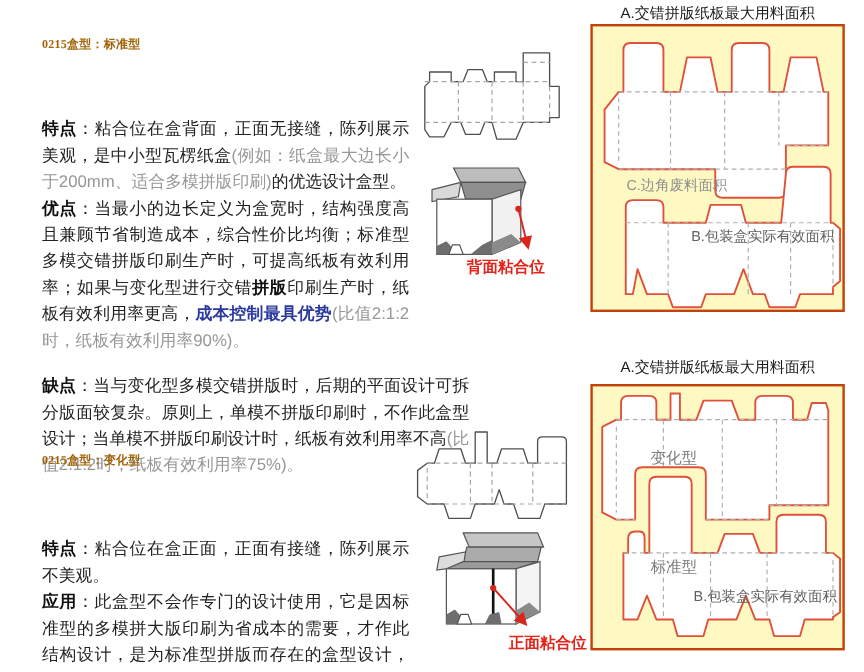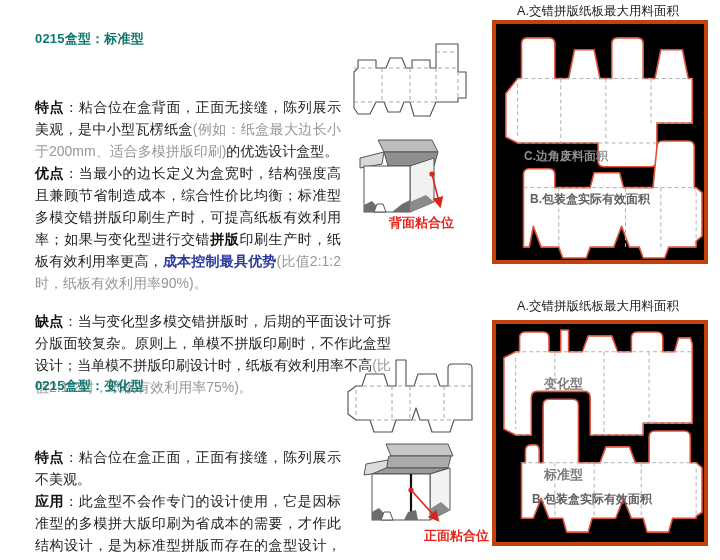--- a/index.html
+++ b/index.html
@@ -2,31 +2,31 @@
 <html><head>
 <meta charset="utf-8">
 <style>
   html,body{margin:0;padding:0;}
   body{
     width:720px;height:560px;position:relative;overflow:hidden;
     background:#ffffff;color:#1d1d1d;
     font-family:"Liberation Sans","DejaVu Sans",sans-serif;
   }
   .abs{position:absolute;}
-  .sec-title{font-size:13px;font-weight:700;color:#0f766e;letter-spacing:.2px;}
+  .sec-title{font-size:10px;font-weight:700;color:#a16207;letter-spacing:.2px;font-family:Liberation Serif, serif;}
   .para{font-size:14px;line-height:22px;text-align:justify;color:#222;margin-top:43px;}
   .seg-b{font-weight:700;color:#0f0f0f;}
   .seg-g{color:#979797;}
   .seg-blue{color:#2c3a9e;font-weight:700;}
   .seg-link{color:#2c3a9e;font-weight:400;text-decoration:underline;cursor:pointer;}
-  .panel{position:absolute;left:492px;width:208px;background:#000000;border:4px solid #c2410c;font-weight:bold;}
+  .panel{position:absolute;left:492px;width:208px;background:#fef9c3;border:2px solid #c2410c;}
   .panel-title{position:absolute;left:492px;width:212px;text-align:center;font-size:12.5px;color:#1c1c1c;}
   .panel-label{position:absolute;font-size:12px;white-space:nowrap;}
   .lbl-waste{color:#8f8f8f;}
-  .lbl-eff{color:#5f5f5f;}
+  .lbl-eff{color:#5f5f5f;margin-left:48px;}
   .lbl-type{color:#7d7d7d;font-size:13px;}
   .red-label{position:absolute;color:#e3251b;font-weight:700;font-size:13px;white-space:nowrap;}
   svg{display:block;}
   .cut{fill:#ffffff;stroke:#4f4f4f;stroke-width:1.1;stroke-linejoin:round;}
   .fold{fill:none;stroke:#a6a6a6;stroke-width:1;stroke-dasharray:4 3;}
   .red-blank{fill:#ffffff;stroke:#e0513b;stroke-width:1.6;stroke-linejoin:round;}
   .red-fold{fill:none;stroke:#b0b0b0;stroke-width:1;stroke-dasharray:4 3;}
   .box-edge{stroke:#555;stroke-width:1;}
 </style>
 </head>

